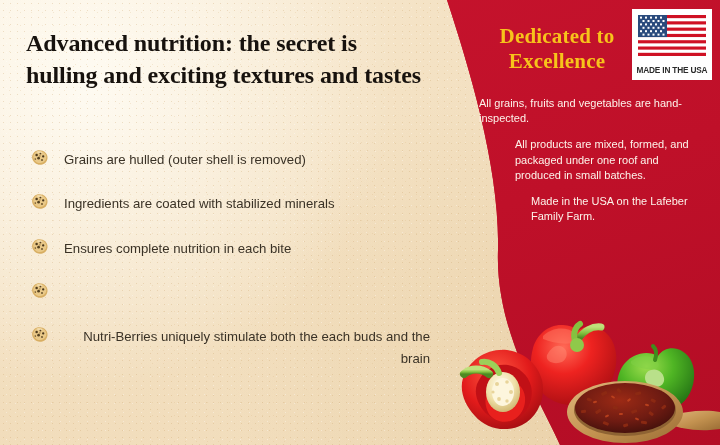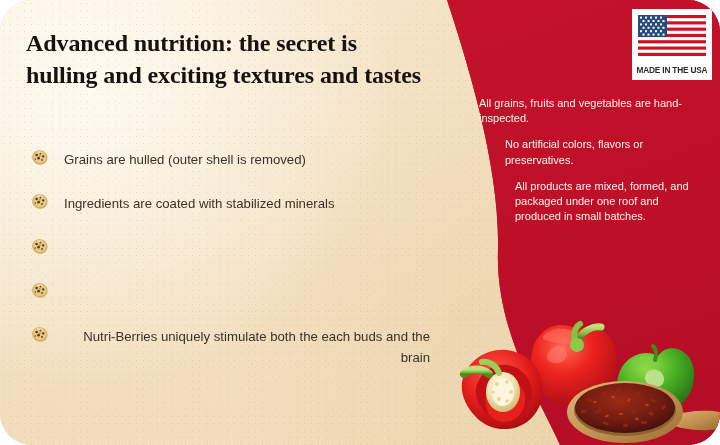--- a/index.html
+++ b/index.html
@@ -7,21 +7,20 @@
     padding: 0;
     background: #ffffff;
   }
   #canvas {
     position: relative;
     width: 720px;
     height: 445px;
     overflow: hidden;
     font-family: "Liberation Sans", sans-serif;
     background: #f7e8cd;
-    border-radius: 32px;
   }
 
   
   .paper {
     position: absolute;
     inset: 0;
     background-color: #f6e6cb;
     background-image:
       radial-gradient(circle at 12% 18%, rgba(255,252,244,0.95) 0%, rgba(255,252,244,0) 42%),
       radial-gradient(circle at 78% 88%, rgba(231,203,158,0.55) 0%, rgba(231,203,158,0) 48%),
@@ -233,20 +232,21 @@
           <path d="M7.3 2.6c1.6-.5 3.4-.3 4.7.5.6.4.3 1.2-.4 1.3-1.3.2-2.6.1-3.7-.3-.9-.3-1.1-1.2-.6-1.5Z" fill="#f3dcac"></path>
           <circle cx="6.6" cy="6.0" r="1.25" fill="#4e3a1c"></circle>
           <circle cx="10.4" cy="4.6" r=".95" fill="#5b4423"></circle>
           <circle cx="13.2" cy="7.4" r="1.15" fill="#46341a"></circle>
           <circle cx="8.6" cy="9.2" r="1.35" fill="#54401f"></circle>
           <circle cx="12.0" cy="11.0" r=".9" fill="#5e4826"></circle>
           <circle cx="5.3" cy="10.1" r=".8" fill="#6a5129"></circle>
           <circle cx="9.9" cy="6.9" r=".6" fill="#7a5d30"></circle>
         </svg>
       </span>
+      <span class="bullet-text">Ensures complete nutrition in each bite</span>
     </div>
 
     <div class="bullet-row">
       <span class="berry">
         <svg viewBox="0 0 19 18" width="19" height="18" xmlns="http://www.w3.org/2000/svg">
           <path d="M4.4 3.1C6.2 1.1 9.8.6 12.6 1.8c2.8 1.2 4.6 3.3 4.9 5.9.3 2.6-.8 5.2-3 6.7-2.2 1.5-5.4 1.8-7.8.6C4.3 13.8 2.6 11.8 2.2 9.3 1.8 6.8 2.6 5.1 4.4 3.1Z" fill="#d8ae62"></path>
           <path d="M5.6 3.3C7.2 1.8 10 1.4 12.2 2.4c2.3 1 3.8 2.8 4.1 4.9.3 2.2-.7 4.4-2.6 5.6-1.9 1.3-4.7 1.5-6.7.5-2-1-3.4-2.7-3.7-4.8-.3-2 .6-3.7 2.3-5.3Z" fill="#e9c887"></path>
           <path d="M7.3 2.6c1.6-.5 3.4-.3 4.7.5.6.4.3 1.2-.4 1.3-1.3.2-2.6.1-3.7-.3-.9-.3-1.1-1.2-.6-1.5Z" fill="#f3dcac"></path>
           <circle cx="6.6" cy="6.0" r="1.25" fill="#4e3a1c"></circle>
           <circle cx="10.4" cy="4.6" r=".95" fill="#5b4423"></circle>
@@ -274,20 +274,21 @@
           <circle cx="9.9" cy="6.9" r=".6" fill="#7a5d30"></circle>
         </svg>
       </span>
       <span class="bullet-text">Nutri-Berries uniquely stimulate both the each buds and the brain</span>
     </div>
 
   </div>
 
   <div class="right-col">
 
+    <div class="dedicated">Dedicated to Excellence</div>
 
     <div class="flag-badge">
       <div class="flag-inner">
         <svg class="flag-svg" viewBox="0 0 68 41" xmlns="http://www.w3.org/2000/svg">
           <rect x="0" y="0" width="68" height="41" fill="#ffffff"></rect>
           <g fill="#cf1124">
             <rect x="0" y="0" width="68" height="3.15"></rect>
             <rect x="0" y="6.3" width="68" height="3.15"></rect>
             <rect x="0" y="12.6" width="68" height="3.15"></rect>
             <rect x="0" y="18.9" width="68" height="3.15"></rect>
@@ -328,22 +329,22 @@
               <rect x="19.5" y="18.6" width="2" height="2"></rect>
             <rect x="24.5" y="18.6" width="2" height="2"></rect>
           </g>
         </svg>
       </div>
       <div class="flag-caption">MADE IN THE USA</div>
     </div>
 
     <div class="claims">
       <div class="claim i0">All grains, fruits and vegetables are hand-inspected.</div>
-      <div class="claim i1">No artificial colors, flavors or preservatives.</div>
       <div class="claim i2">All products are mixed, formed, and packaged under one roof and produced in small batches.</div>
+      <div class="claim i3">Made in the USA on the Lafeber Family Farm.</div>
     </div>
   </div>
 
   <div class="produce">
     <svg viewBox="0 0 265 145" width="265" height="145" xmlns="http://www.w3.org/2000/svg">
       <defs>
         <radialGradient id="gRedBody" cx="38%" cy="28%" r="78%">
           <stop offset="0%" stop-color="#ff6a56"></stop>
           <stop offset="42%" stop-color="#ee2320"></stop>
           <stop offset="100%" stop-color="#a80d12"></stop>

